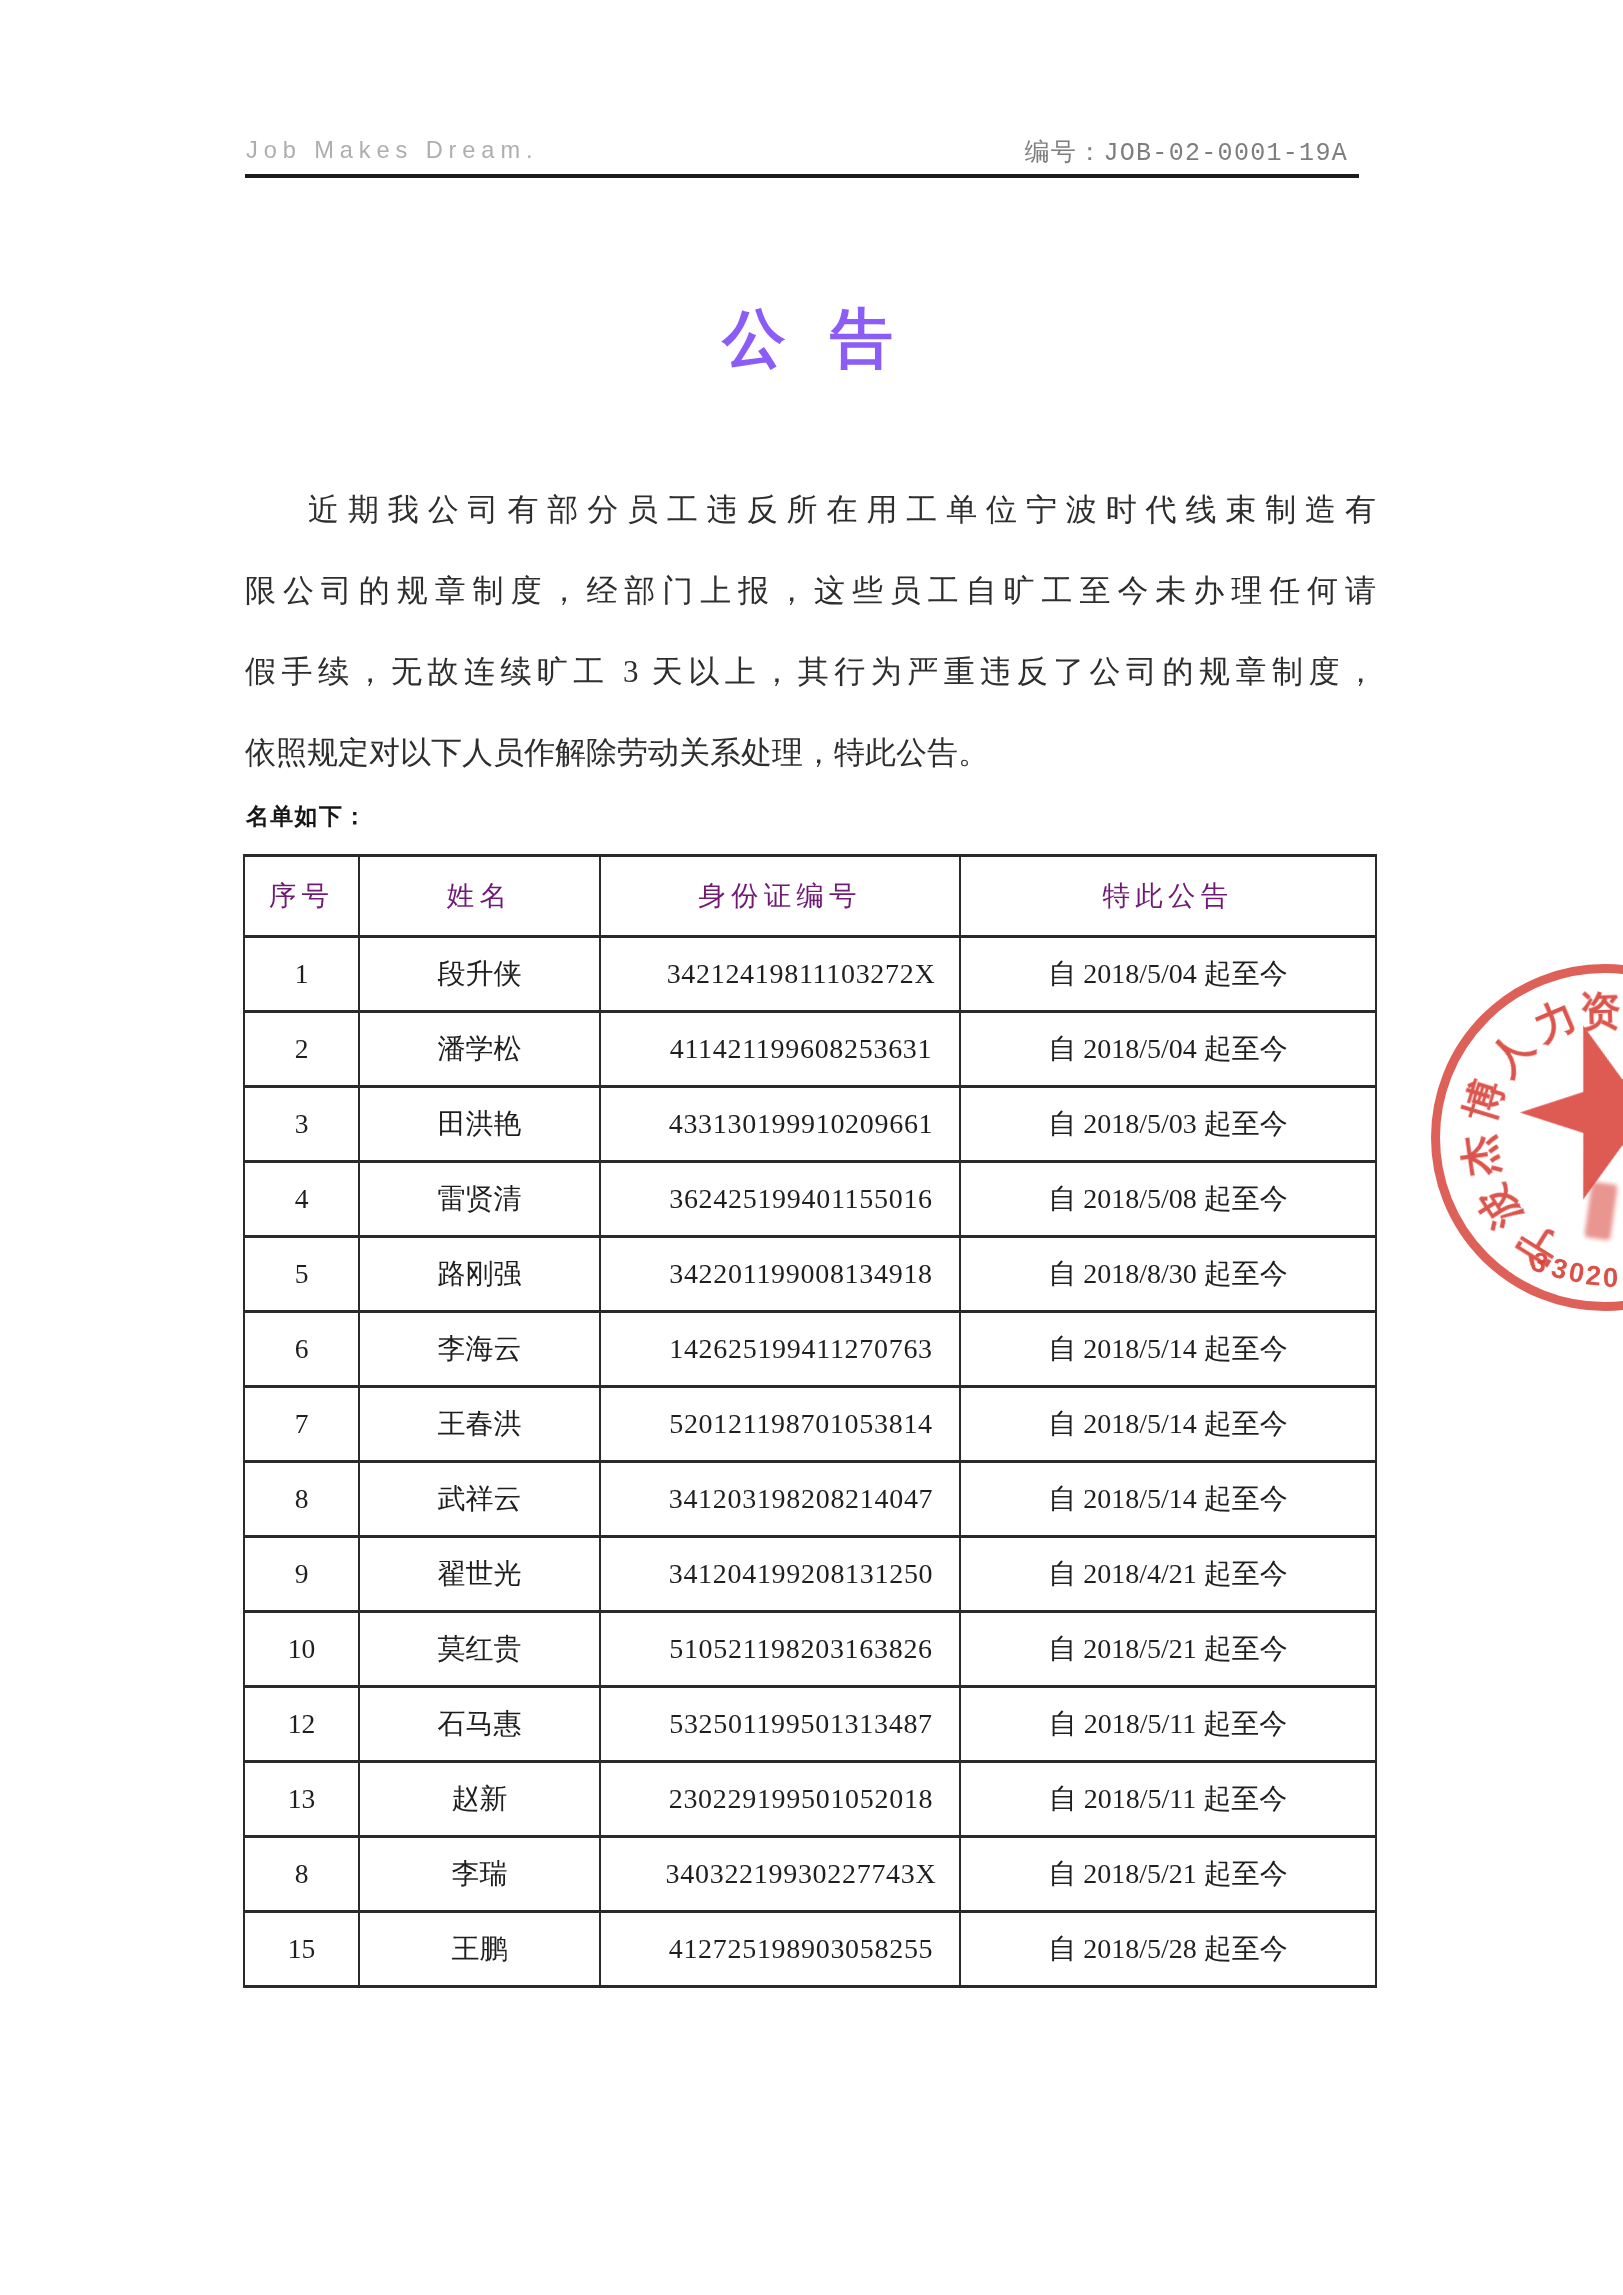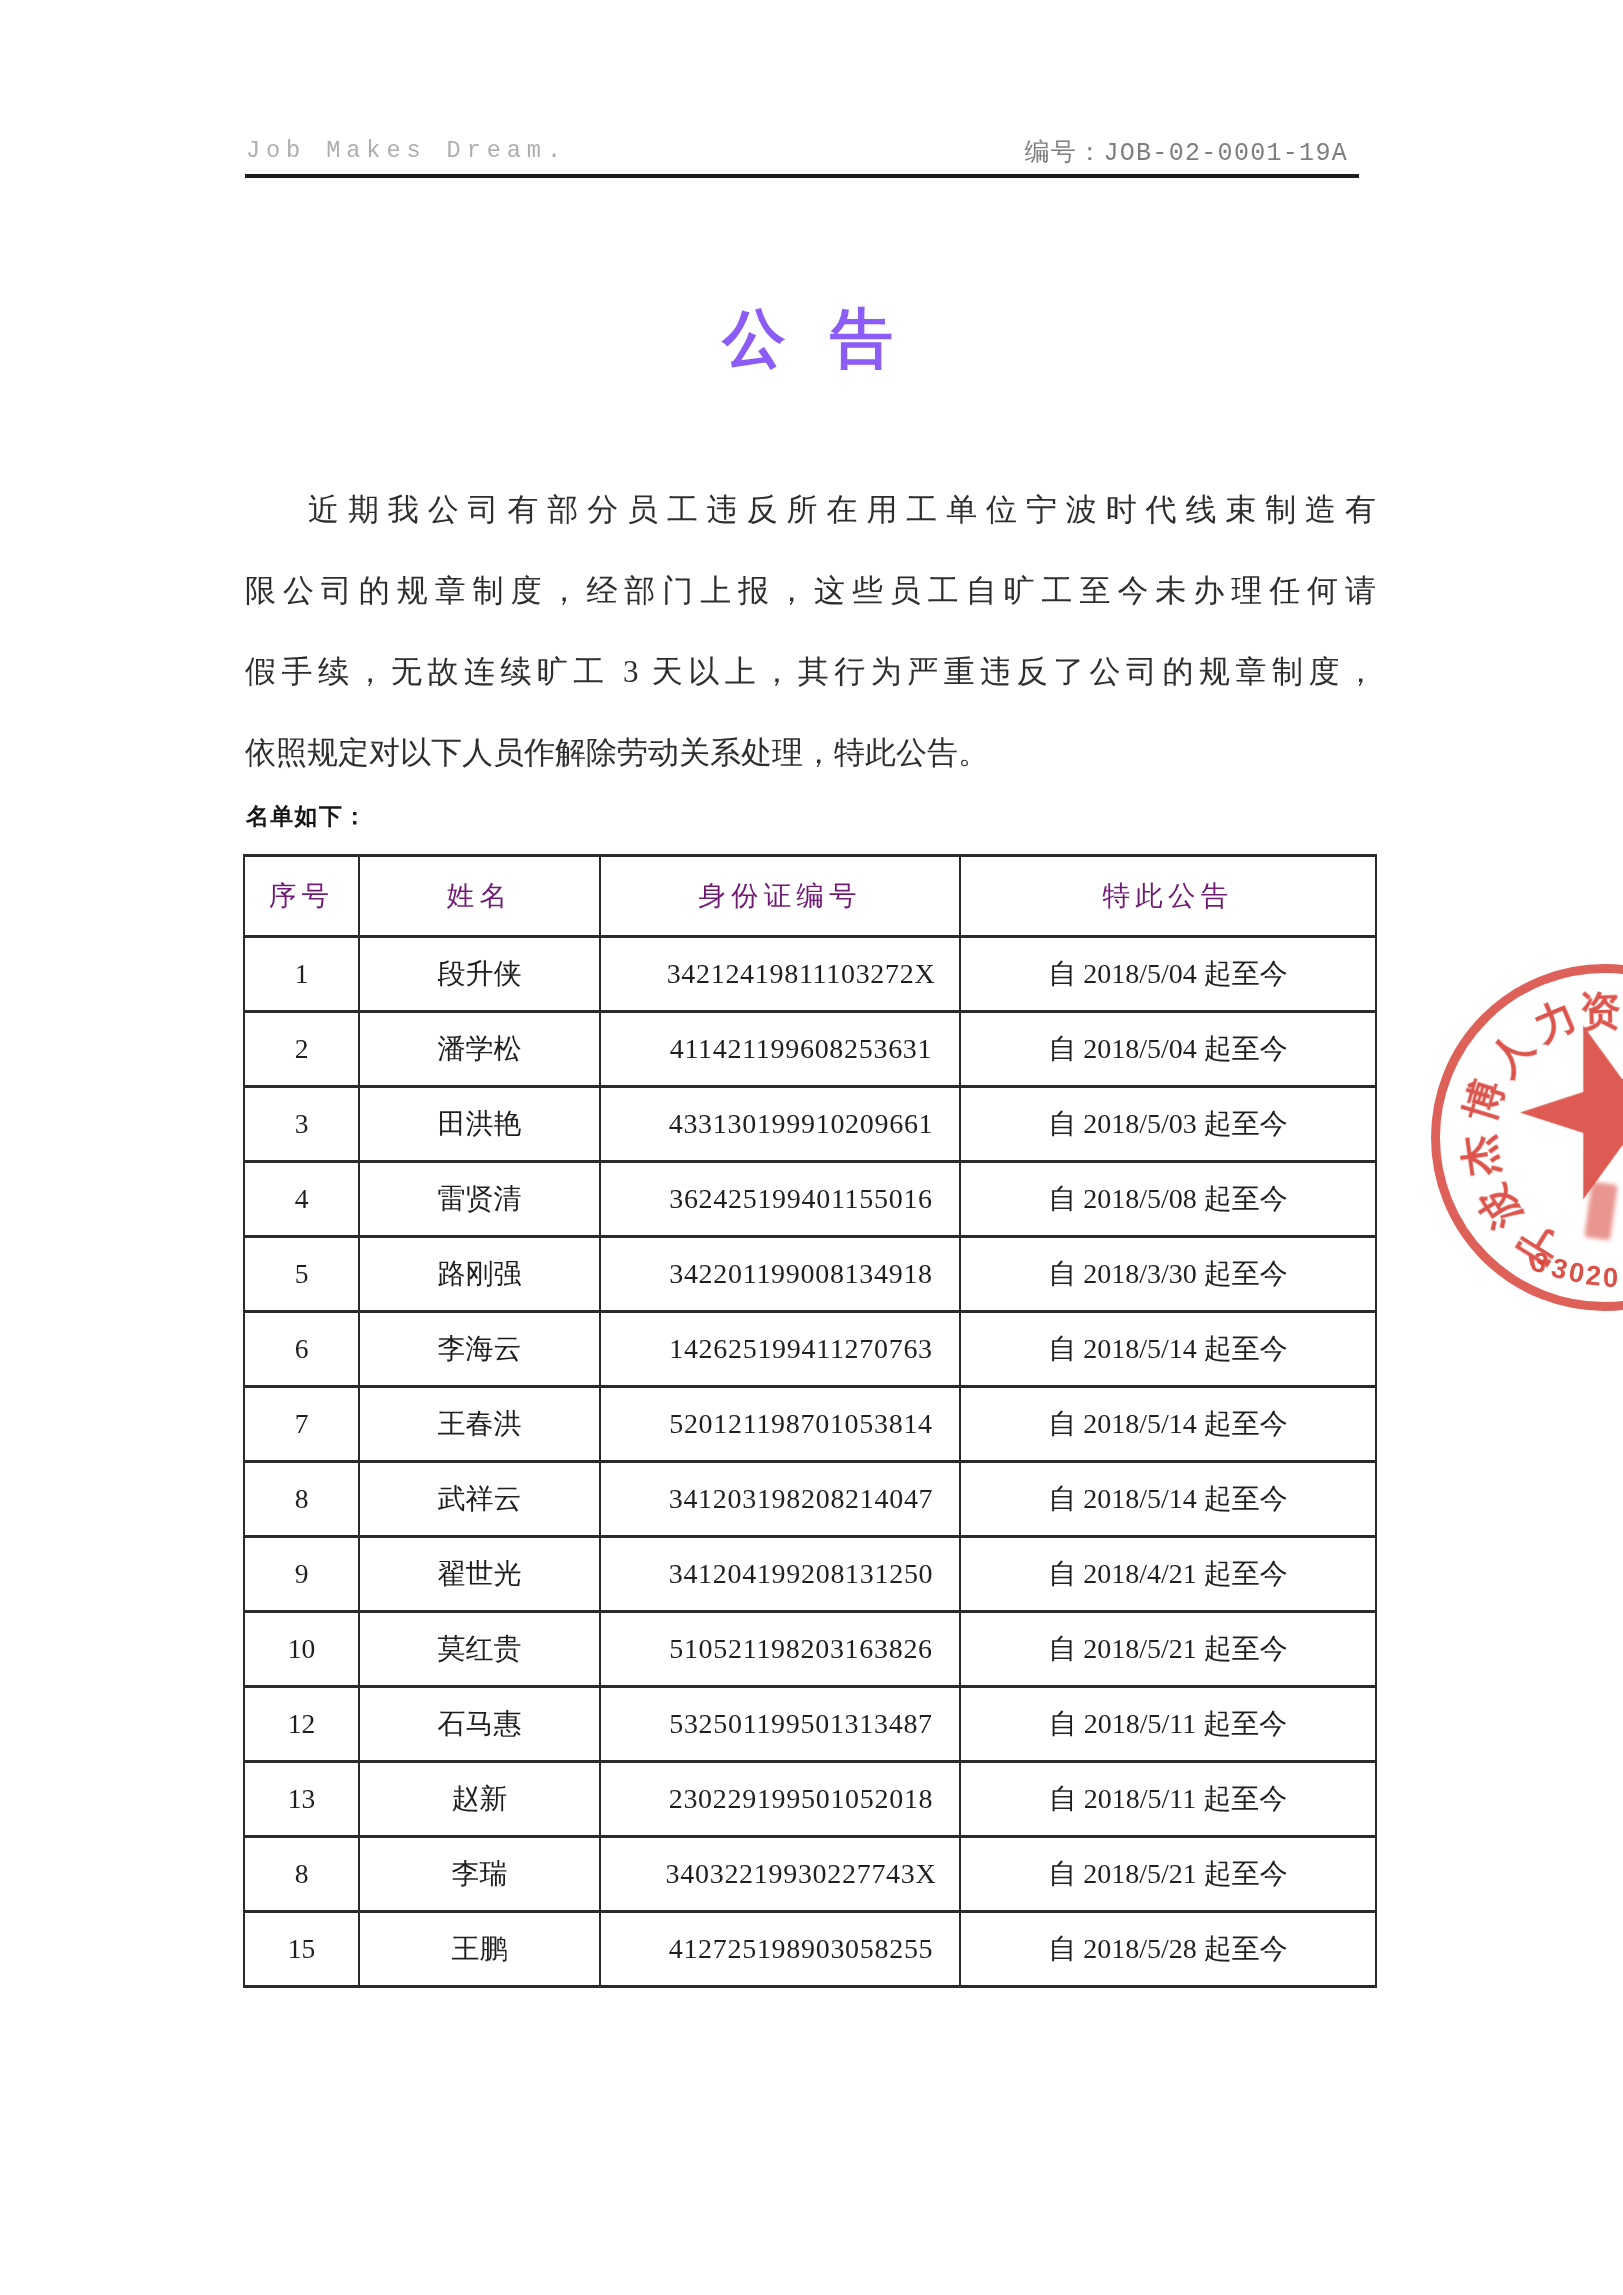--- a/index.html
+++ b/index.html
@@ -7,21 +7,21 @@
     position:relative;
     width:1623px;height:2295px;
     background:#ffffff;
     overflow:hidden;
     font-family:"Liberation Serif","DejaVu Serif",serif;
     color:#262626;
   }
   
   .slogan{
     position:absolute;left:246px;top:137px;
-    font-family:Liberation Mono, monospace;
+    font-family:Liberation Sans, sans-serif;
     font-size:23.6px;letter-spacing:5.9px;color:#aeaeae;
     white-space:nowrap;
   }
   .doc-no{
     position:absolute;right:275px;top:135px;
     font-family:"Liberation Mono","DejaVu Sans Mono",monospace;
     font-size:25px;letter-spacing:1.3px;color:#7e7e7e;
     white-space:nowrap;
   }
   .header-rule{
@@ -171,21 +171,21 @@
         <tr>
         <td class="num">4</td>
         <td>雷贤清</td>
         <td class="idno">362425199401155016</td>
         <td>自 2018/5/08 起至今</td>
       </tr>
         <tr>
         <td class="num">5</td>
         <td>路刚强</td>
         <td class="idno">342201199008134918</td>
-        <td>自 2018/3/30 起至今</td>
+        <td>自 2018/8/30 起至今</td>
       </tr>
         <tr>
         <td class="num">6</td>
         <td>李海云</td>
         <td class="idno">142625199411270763</td>
         <td>自 2018/5/14 起至今</td>
       </tr>
         <tr>
         <td class="num">7</td>
         <td>王春洪</td>

